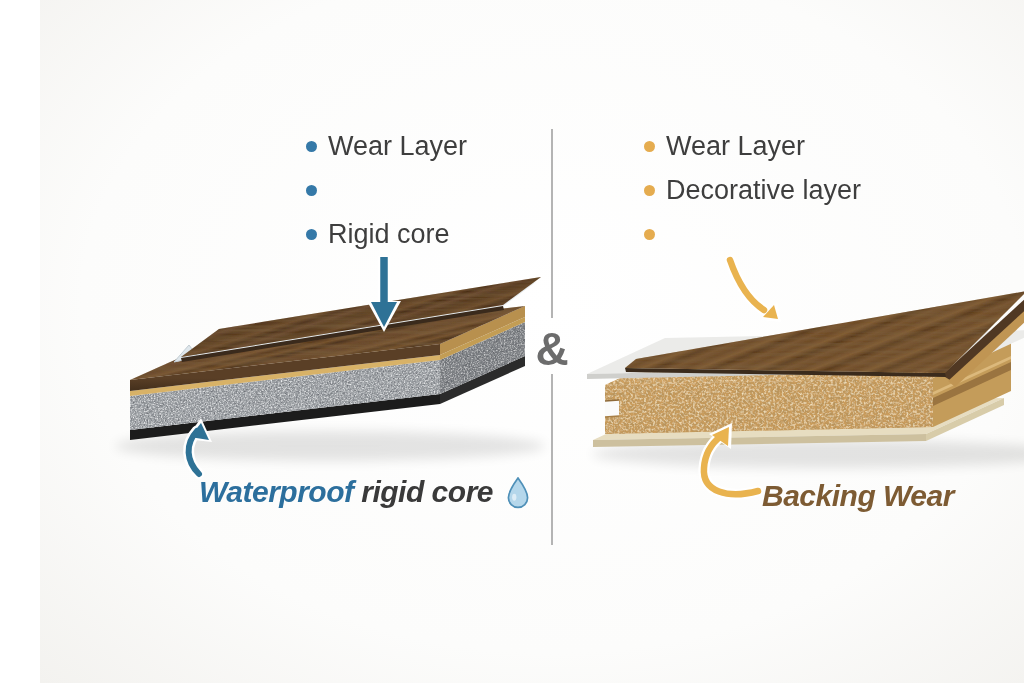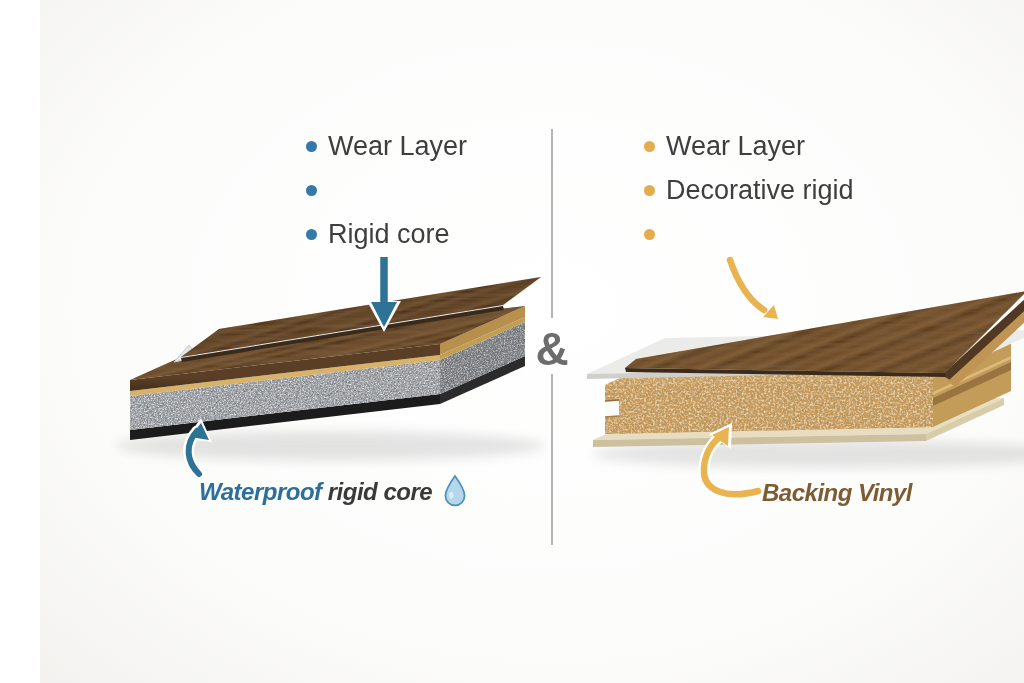--- a/index.html
+++ b/index.html
@@ -15,21 +15,21 @@
   .legend .dot{width:11px;height:11px;border-radius:50%;flex:0 0 auto;margin-right:11px;}
   .legend-left{left:266px;top:124px;}
   .legend-right{left:604px;top:124px;}
   .legend-left .dot{background:var(--blue-bullet,#3579a8);}
   .legend-right .dot{background:var(--gold-bullet,#e5ac4f);}
   .divider{position:absolute;left:511px;width:2px;background:var(--line-color,#b4b4b4);}
   .divider-top{top:129px;height:189px;}
   .divider-bottom{top:374px;height:171px;}
   .amp{position:absolute;left:488px;top:322px;width:48px;text-align:center;
        font-size:46px;font-weight:600;color:var(--amp-color,#6c6c6c);}
-  .caption{position:absolute;font-size:24px;font-style:italic;font-weight:bold;letter-spacing:-0.5px;white-space:nowrap;}
+  .caption{position:absolute;font-size:30px;font-style:italic;font-weight:bold;letter-spacing:-0.5px;white-space:nowrap;}
   .caption-left{left:159px;top:475px;}
   .caption-left .cap-a{color:var(--cap-blue,#2c6f9d);}
   .caption-left .cap-b{color:var(--cap-dark,#3a3a3a);}
   .caption-right{left:722px;top:479px;color:var(--cap-brown,#7d5b33);}
   .drop{vertical-align:-7px;margin-left:4px;}
 </style>
 </head>
 <body>
 
 <div class="stage">
@@ -206,33 +206,33 @@
     </li>
   </ul>
 
   <ul class="legend legend-right">
     <li>
       <span class="dot"></span>
       <span>Wear Layer</span>
     </li>
     <li>
       <span class="dot"></span>
-      <span>Decorative rigid</span>
+      <span>Decorative layer</span>
     </li>
     <li>
       <span class="dot"></span>
     </li>
   </ul>
 
   <div class="divider divider-top"></div>
   <div class="amp">&amp;</div>
   <div class="divider divider-bottom"></div>
 
   <div class="caption caption-left">
     <span class="cap-a">Waterproof</span><span class="cap-b"> rigid core</span>
     <svg class="drop" width="26" height="32" viewBox="0 0 24 30">
       <path d="M12 1 C 12 1 3 13.5 3 19.5 a9 9 0 0 0 18 0 C 21 13.5 12 1 12 1 Z" fill="#b5d7eb" stroke="#4f90b8" stroke-width="1.6"></path>
       <ellipse cx="8.5" cy="19" rx="2" ry="3.2" fill="#ffffff" opacity="0.55"></ellipse>
     </svg>
   </div>
-  <div class="caption caption-right">Backing Vinyl</div>
+  <div class="caption caption-right">Backing Wear</div>
 
 </div>
 
 </body></html>

